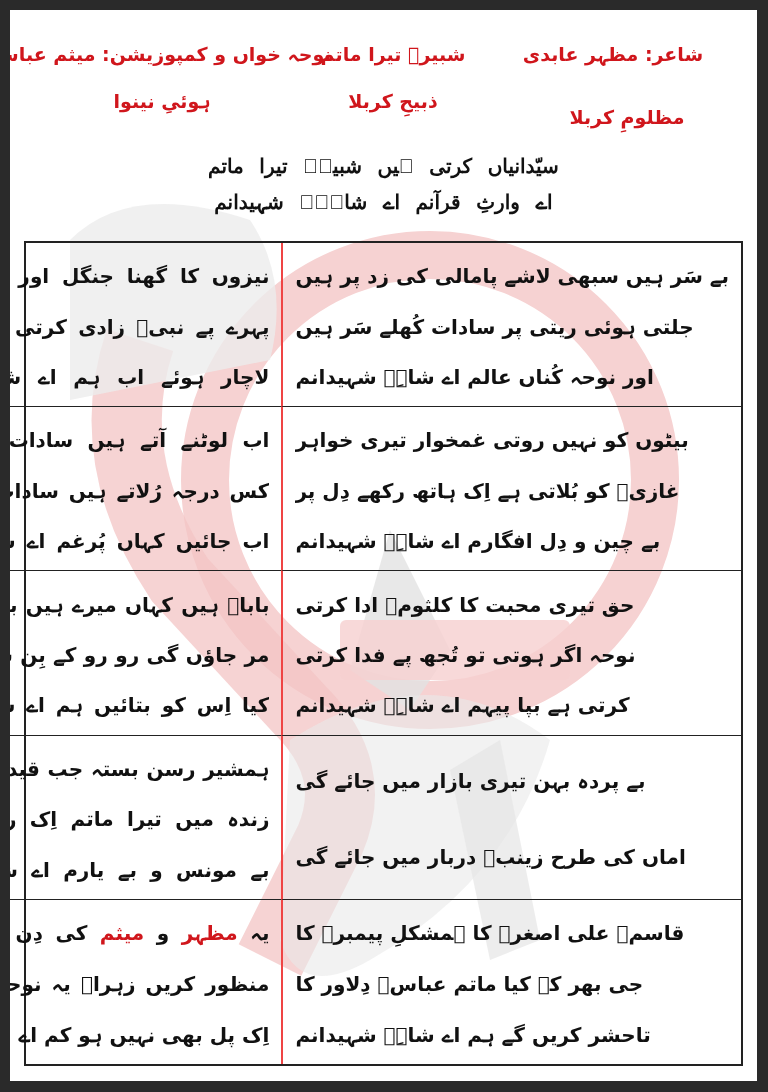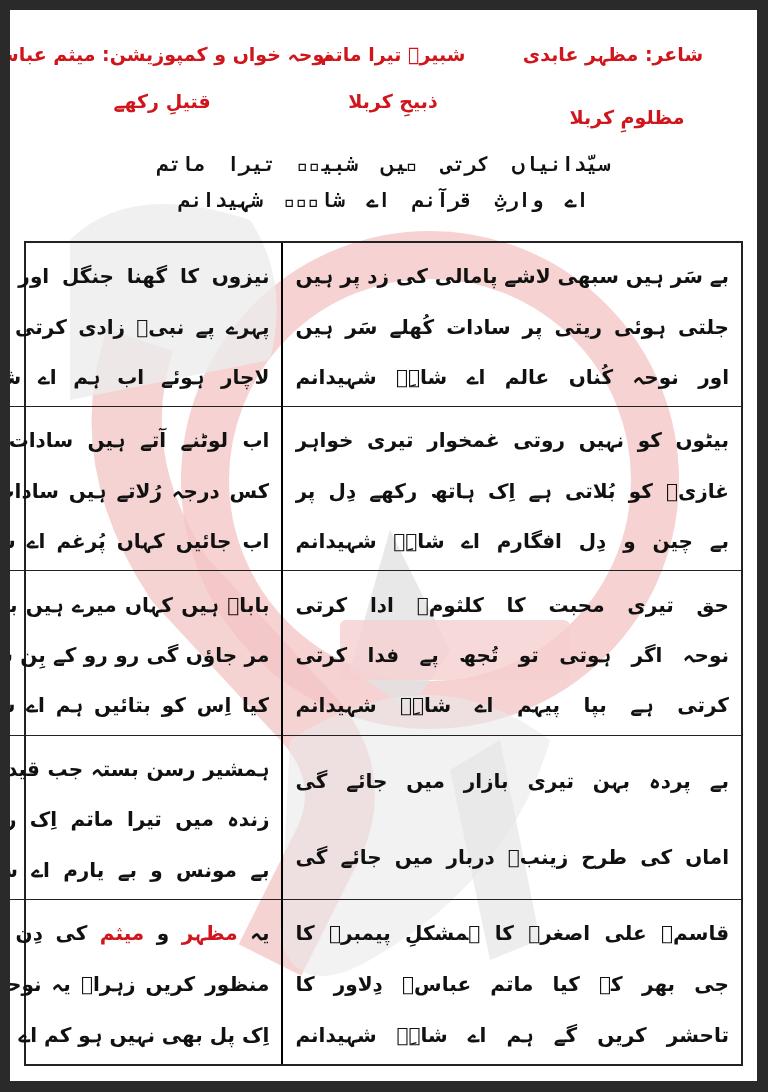--- a/index.html
+++ b/index.html
@@ -29,42 +29,42 @@
       font-family: "DejaVu Sans", sans-serif;
       font-size: 19px; font-weight: bold;
       white-space: nowrap; text-align: center;
       transform: translateX(50%);
     }
     .title-block {
       position: absolute; left: 0; top: 138px; width: 747px;
       direction: rtl; text-align: center;
     }
     .title-line {
-      font-family: Liberation Mono, monospace;
+      font-family: Liberation Sans, sans-serif;
       font-size: 20px; font-weight: bold;
       color: #111; word-spacing: 10px;
       height: 36px; line-height: 36px;
     }
     .lyrics {
       position: absolute; left: 14px; top: 231px;
       width: 719px; height: 825px;
       border: 2px solid #222;
       box-sizing: border-box;
       direction: rtl;
       display: grid;
       grid-template-columns: 1fr 1fr;
       grid-template-rows: repeat(5, 1fr);
     }
     .cell {
       border-bottom: 1.5px solid #222;
       box-sizing: border-box;
       padding: 8px 12px 4px 12px;
       display: flex; flex-direction: column; justify-content: space-around;
     }
-    .cell.right-col { border-left: 2px solid #000000; }
+    .cell.right-col { border-left: 2px solid #ef4444; align-items: flex-end; }
     .cell.last-row { border-bottom: none; }
     .line {
       font-family: "DejaVu Sans", sans-serif;
       font-size: 20px; font-weight: bold;
       color: #111;
       text-align: justify; text-align-last: justify;
       white-space: nowrap; overflow: hidden;
       line-height: 1.6;
     }
     .red { color: #d0161c; }
@@ -83,21 +83,21 @@
     <path d="M280 730 q140 -90 260 0 q-40 140 -180 220 q-70 40 -90 -20 z" fill="#eaeaea" opacity="0.6"></path>
     <path d="M440 760 l50 -30 l40 200 l-50 20 z" fill="#e6e6e6" opacity="0.7"></path>
   </svg>
 
   <div class="credits">
     <span class="credit" style="right:144px; top:33px;">شاعر: مظہر عابدی</span>
     <span class="credit" style="right:364px; top:33px;">شبیرؑ تیرا ماتم</span>
     <span class="credit" style="right:595px; top:33px;">نوحہ خواں و کمپوزیشن: میثم عباس</span>
     <span class="credit" style="right:130px; top:80px;margin-top:16px;">مظلومِ کربلا</span>
     <span class="credit" style="right:364px; top:80px;">ذبیحِ کربلا</span>
-    <span class="credit" style="right:595px; top:80px;">قتیلِ رکھے</span>
+    <span class="credit" style="right:595px; top:80px;">ہوئیِ نینوا</span>
   </div>
 
   <div class="title-block">
     <div class="title-line">سیّدانیاں کرتی ہیں شبیرؑ تیرا ماتم</div>
     <div class="title-line">اے وارثِ قرآنم اے شاہِؑ شہیدانم</div>
   </div>
 
   <div class="lyrics">
     <div class="cell right-col">
       <div class="line">بے سَر ہیں سبھی لاشے پامالی کی زد پر ہیں</div>

